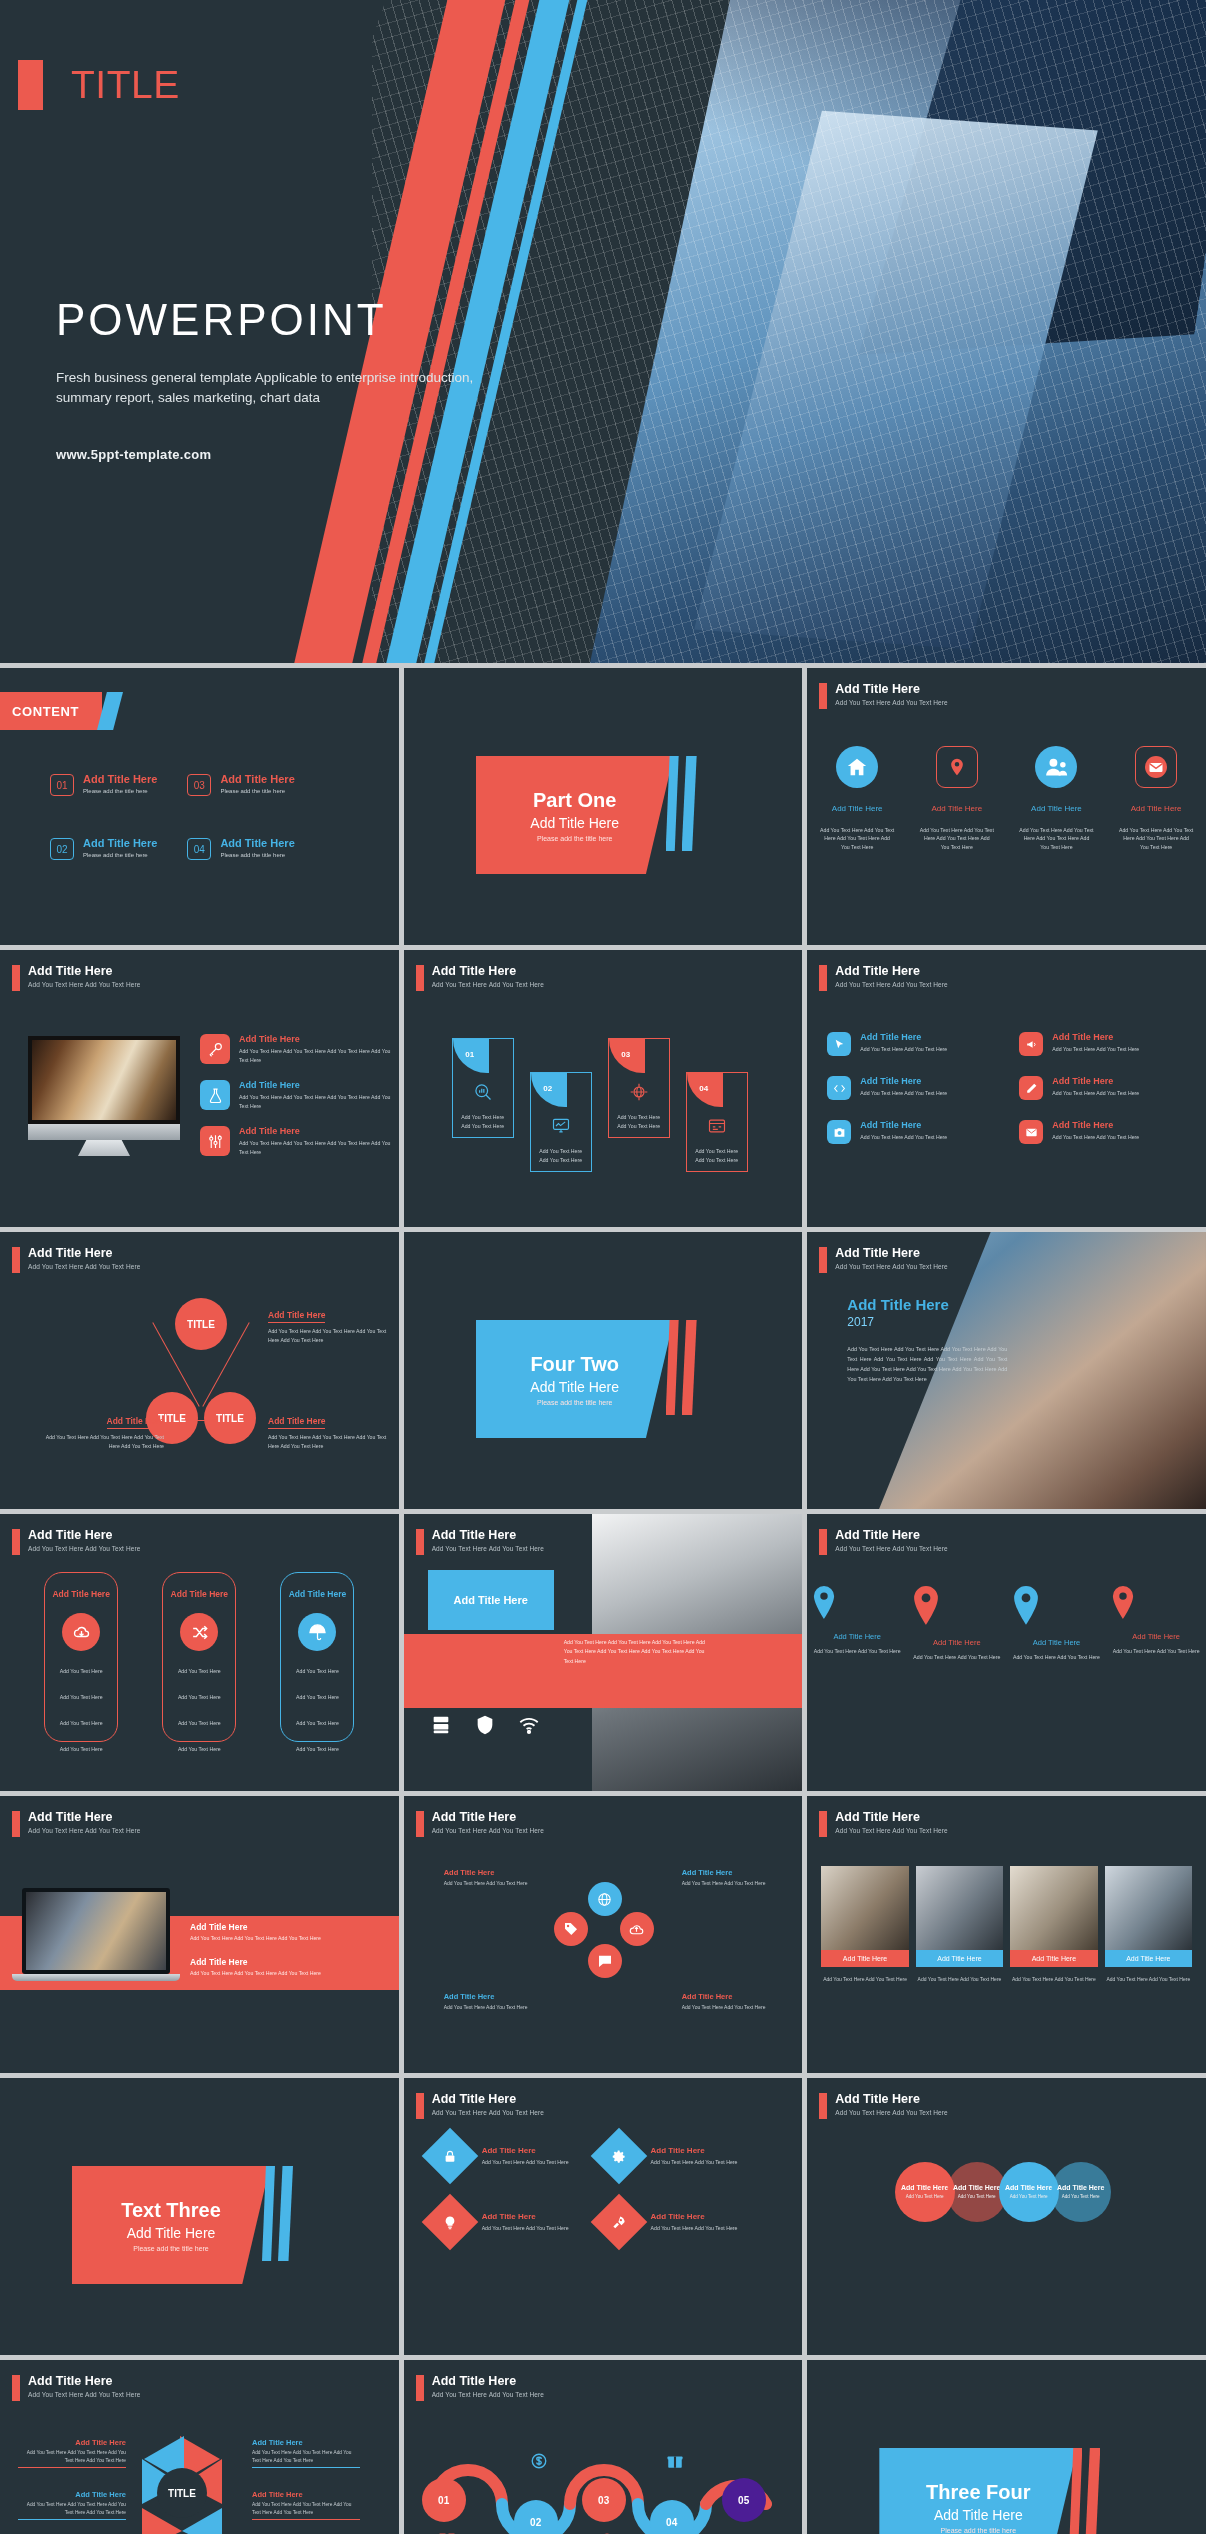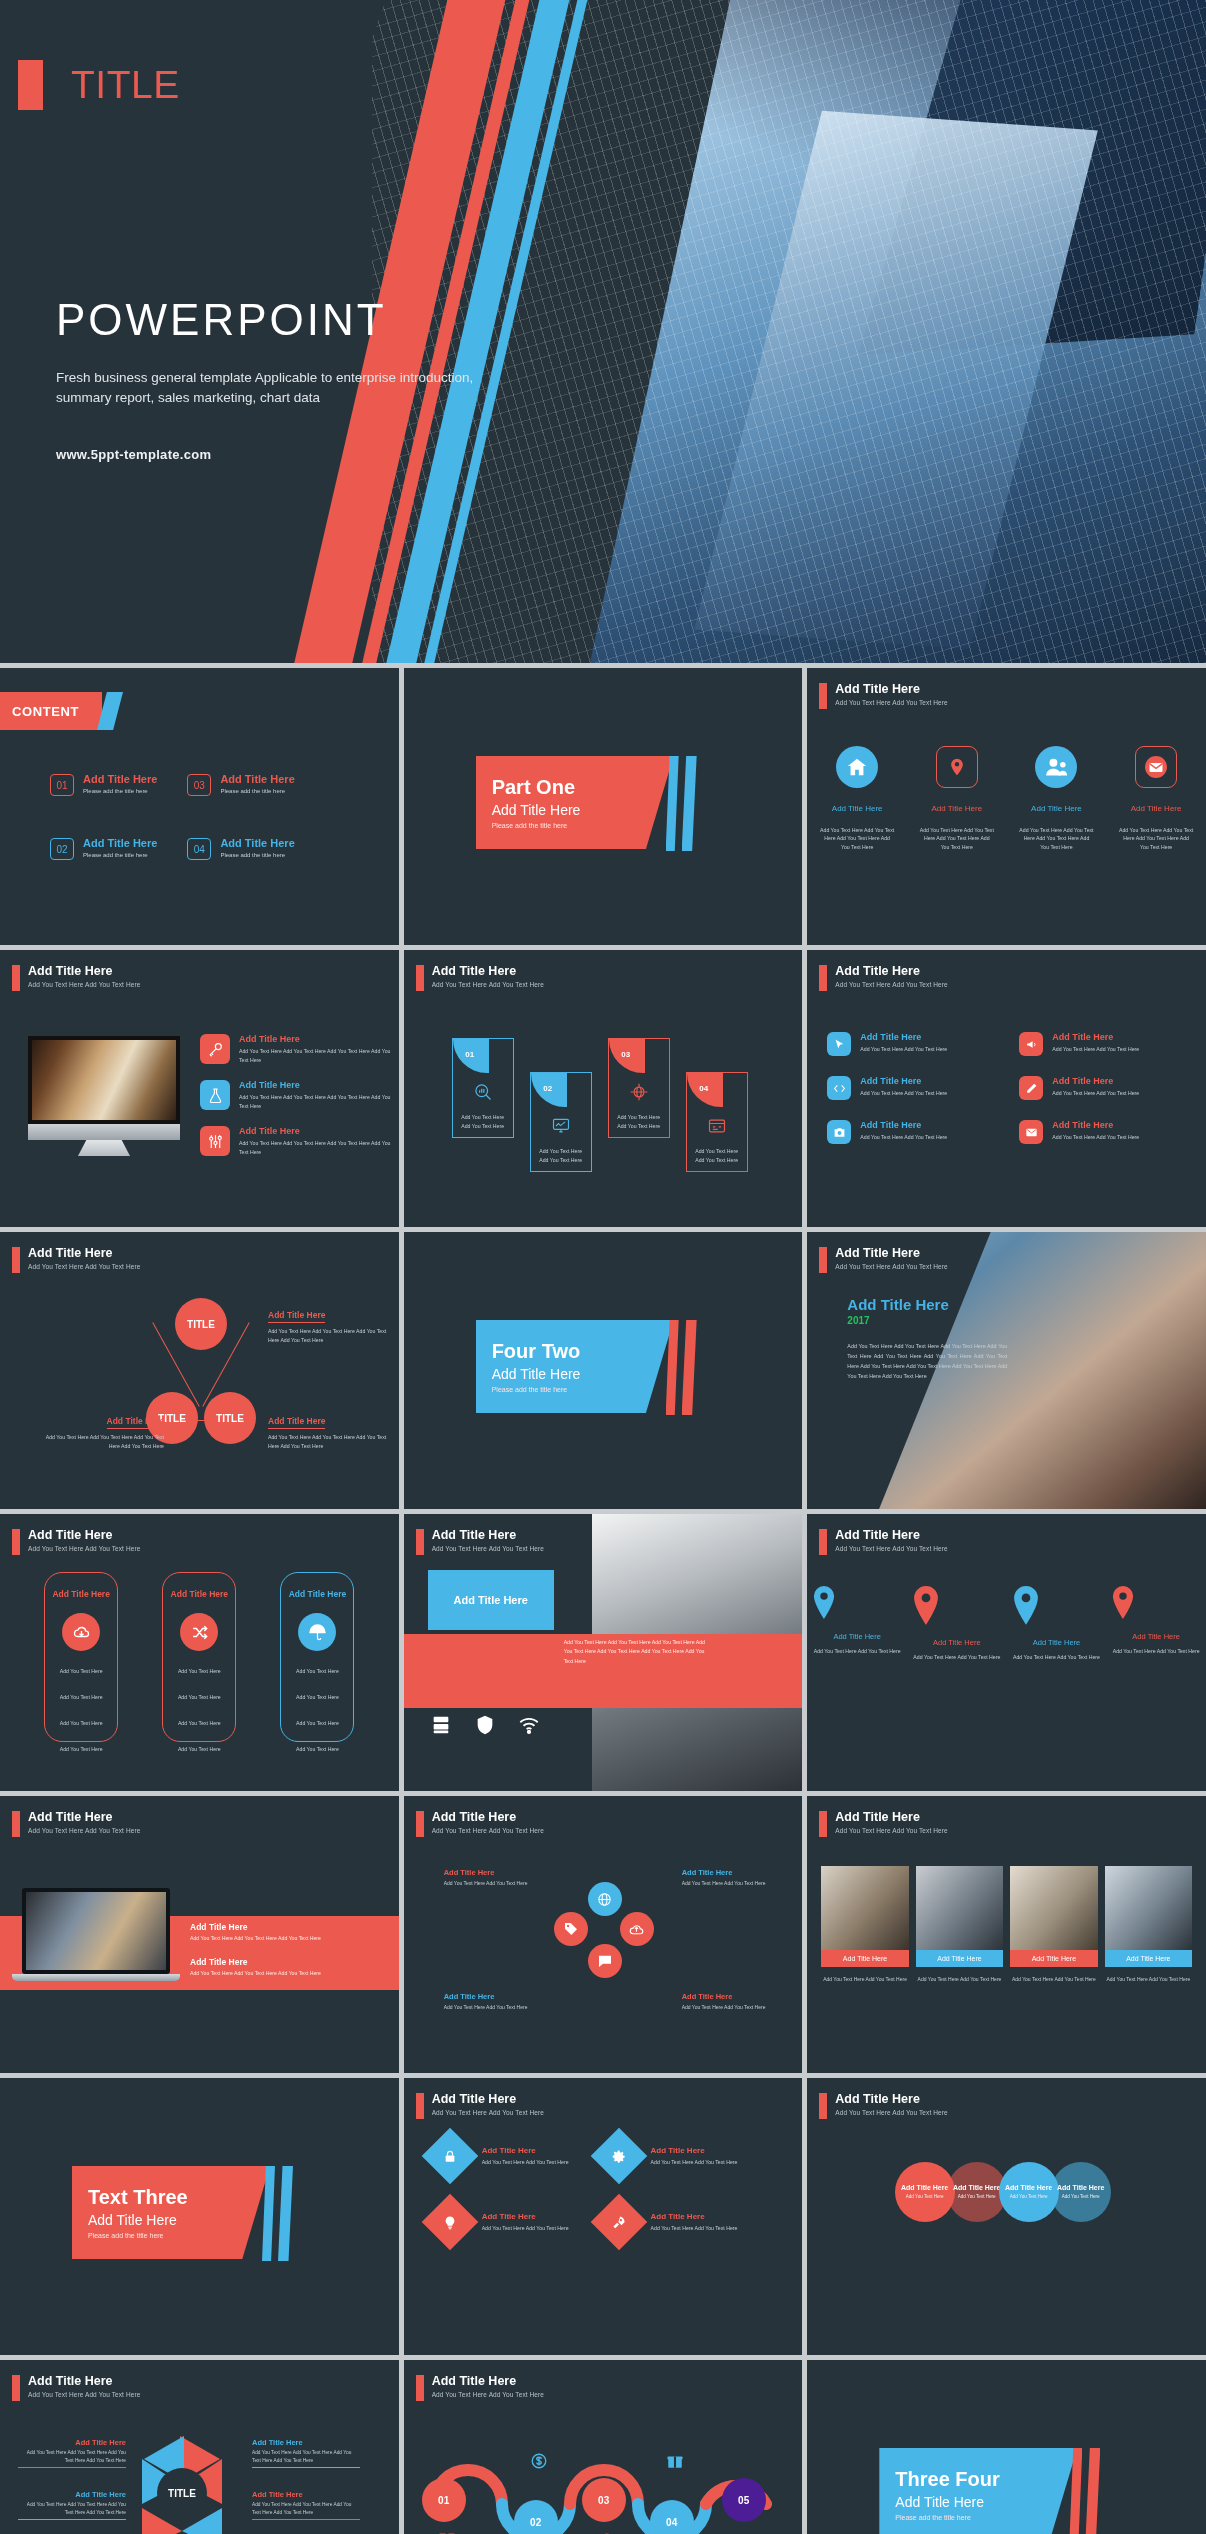--- a/index.html
+++ b/index.html
@@ -84,24 +84,23 @@
   .cnt-item{ display:flex; gap:9px; align-items:flex-start; }
   .cnt-num{
     width:24px; height:22px; border:1.3px solid currentColor; border-radius:4px;
     display:flex; align-items:center; justify-content:center; font-size:10px; flex:none;
   }
   .cnt-t{ font-size:11px; font-weight:bold; line-height:1; }
   .cnt-s{ font-size:6px; color:#c6ced3; margin-top:3px; }
 
   
   .part{
-    position:absolute; left:72px; top:88px; width:198px; height:93px; background:#ec5a4f;
-    display:flex; flex-direction:column; align-items:flex-start; justify-content:center;
+    position:absolute; left:72px; top:88px; width:198px; height:118px; background:#ec5a4f;
+    display:flex; flex-direction:column; align-items:center; justify-content:center;
     clip-path: polygon(0 0, 100% 0, 86% 100%, 0 100%);
-    padding-left: 16px;
   }
   .part.blue-bn{ background:#49b6e8; }
   .part-tail{ position:absolute; left:262px; top:88px; width:36px; height:95px; }
   .part-tail i{ position:absolute; top:0; height:95px; background:#49b6e8; display:block;}
   .part-tail.red-tail i{ background:#49b6e8; }
   .part.blue-bn ~ .part-tail i{ background:#ec5a4f; }
   .t1{ left:0; width:13px; clip-path:polygon(30% 0,100% 0,70% 100%,0 100%); }
   .t2{ left:16px; width:15px; clip-path:polygon(30% 0,100% 0,70% 100%,0 100%); }
   .part h3{ color:#fff; font-size:20px; font-weight:bold; }
   .part h4{ color:#fff; font-size:14px; font-weight:normal; margin-top:3px;}
@@ -618,21 +617,21 @@
            background:linear-gradient(140deg,#9fc3dc 0%,#5d88a8 30%,#c2a893 60%,#6d5244 85%,#2e2420 100%)"></div>
       <div class="sl-head">
         <div class="sl-bar"></div>
         <div>
             <div class="sl-h1">Add Title Here</div>
              <div class="sl-h2">Add You Text Here Add You Text Here</div>
           </div>
       </div>
       <div style="position:absolute;left:40px;top:64px;width:160px">
         <div style="font-size:15px;font-weight:bold;color:#45b3e5;line-height:1.25">Add Title Here</div>
-        <div style="font-size:10px;font-weight:bold;color:#22c55e;line-height:1.25">2017</div>
+        <div style="font-size:12px;font-weight:normal;color:#7dd3fc;line-height:1.25">2017</div>
         <div style="font-size:5.4px;color:#c6ced3;line-height:1.85;margin-top:14px;text-align:justify">Add You Text Here Add You Text Here Add You Text Here Add You Text Here Add You Text Here Add You Text Here Add You Text Here Add You Text Here Add You Text Here Add You Text Here Add You Text Here Add You Text Here</div>
       </div>
     </div>
 
     <div class="cell">
       <div class="sl-head">
         <div class="sl-bar"></div>
         <div>
             <div class="sl-h1">Add Title Here</div>
              <div class="sl-h2">Add You Text Here Add You Text Here</div>

